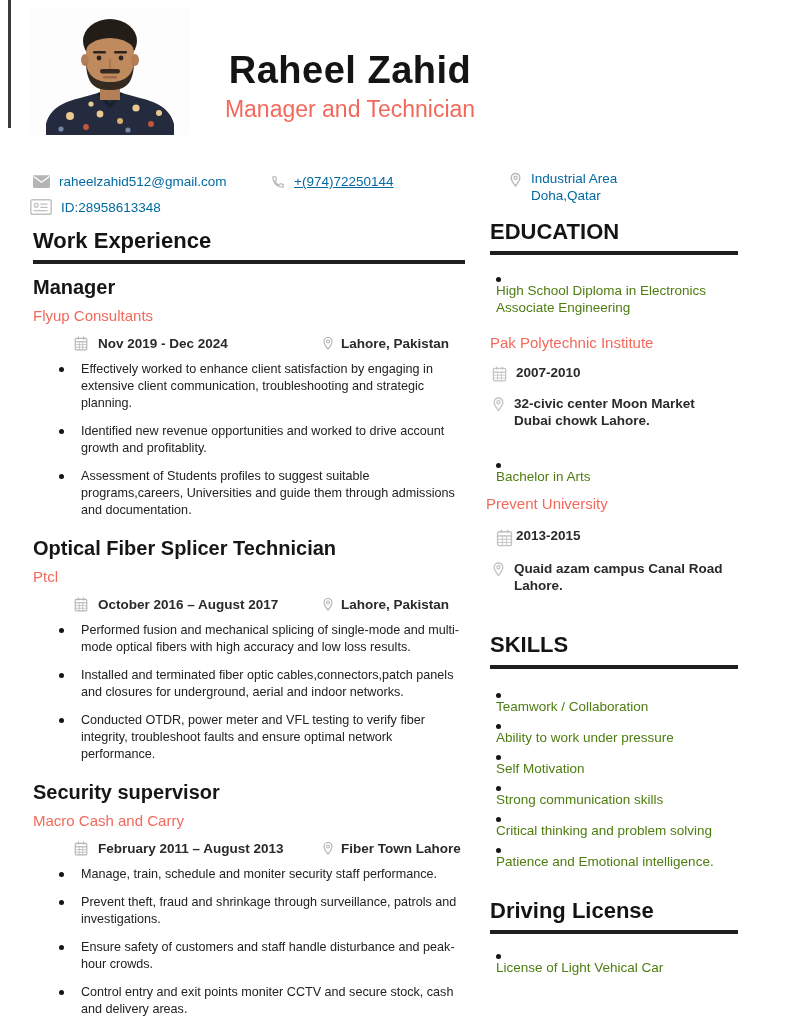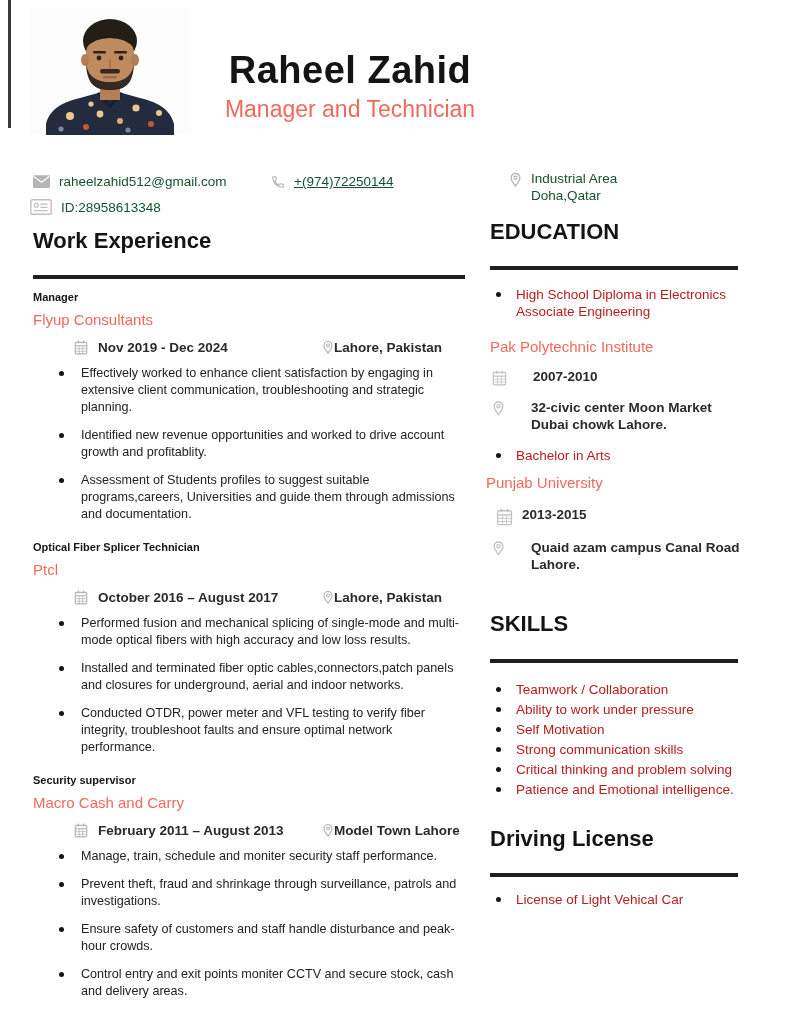--- a/index.html
+++ b/index.html
@@ -9,64 +9,64 @@
   }
   .edge-line { position:absolute; left:8px; top:0; width:3px; height:128px; background:#3a3a3a; }
 
   
   .photo { position:absolute; left:30px; top:8px; width:160px; height:127px; }
   .namewrap { position:absolute; left:0; top:50px; width:700px; text-align:center; }
   .name { margin:0; font-size:38px; font-weight:700; color:#141414; letter-spacing:.5px; line-height:1.1; }
   .subtitle { margin-top:4px; font-size:23px; font-weight:500; color:#f2695c; }
 
   
-  .contact { position:absolute; left:0; top:168px; width:650px; height:56px; font-size:13.5px; color:#14532d; }
+  .contact { position:absolute; left:0; top:168px; width:650px; height:56px; font-size:13.5px; color:#0369a1; }
   .c-item { position:absolute; display:flex; align-items:center; gap:9px; font-weight:500; }
   .c-item svg { flex:none; display:block; }
   .c-email { left:33px; top:6px; }
   .c-phone { left:271px; top:6px;text-decoration:underline; }
   .c-loc   { left:509px; top:2px; align-items:flex-start; }
   .c-loc svg { margin-top:2px; }
   .c-id    { left:30px; top:31px; }
   .loc-lines div { line-height:17px; }
 
   
   .columns { position:absolute; left:33px; top:228px; display:flex; }
   .col-left { width:432px; }
   .col-right { width:268px; margin-left:25px; margin-top:-9px; }
 
   h2.sec { margin:0; font-size:22px; font-weight:700; color:#141414; line-height:1.2;
-           border-bottom:4px solid #1f1f1f; padding-bottom:21px; }
+           border-bottom:4px solid #1f1f1f; padding-bottom:6px; }
   .col-left h2.sec { margin-bottom:12px; }
   .col-right h2.sec { width:248px; box-sizing:border-box; margin-bottom:16px; }
 
   
   .job { margin-bottom:18px; }
-  .job-title { font-size:11px; font-weight:700; color:#161616; margin:0 0 8px 0; }
+  .job-title { font-size:20px; font-weight:700; color:#161616; margin:0 0 8px 0; }
   .company { font-size:15px; font-weight:500; color:#f2695c; margin-bottom:12px; }
   .meta { display:flex; align-items:center; font-size:13.5px; font-weight:600; color:#2a2a2a; margin-bottom:10px; }
   .meta-date { display:flex; align-items:center; gap:10px; width:248px;padding-left:41px; }
-  .meta-loc  { display:flex; align-items:center; }
+  .meta-loc  { display:flex; align-items:center; gap:7px; }
   .meta svg { flex:none; display:block; }
 
   .bullet { display:flex; font-size:12.6px; line-height:17px; color:#222; margin-bottom:11px; padding-left:26px; }
   .dot { flex:none; width:5px; height:5px; border-radius:50%; background:#151515; margin:6px 17px 0 0; }
 
   
-  .rbullet { display:flex; font-size:13.5px; line-height:17px; font-weight:500; color:#b91c1c; padding-left:6px; }
+  .rbullet { display:flex; font-size:13.5px; line-height:17px; font-weight:500; color:#4d7c0f; padding-left:6px;flex-direction:column; }
   .rbullet .dot { margin:6px 15px 0 0; }
   .edu-degree { margin-bottom:18px; }
   .edu-school { font-size:15px; font-weight:400; color:#f2695c; margin-bottom:14px; }
-  .edu-meta { display:flex; align-items:flex-start; gap:26px; font-size:13.5px; font-weight:600; color:#2a2a2a;
+  .edu-meta { display:flex; align-items:flex-start; gap:9px; font-size:13.5px; font-weight:600; color:#2a2a2a;
               margin-left:2px; margin-bottom:13px; }
   .edu-meta svg { flex:none; display:block; margin-top:1px; }
   .edu-meta .lines div { line-height:17px; }
-  .edu-entry-2 { margin-top:14px; }
+  .edu-entry-2 { margin-top:28px; }
   .edu-entry-2 .edu-school { margin-bottom:16px; }
-  .edu-entry-2 .edu-meta.dates { margin-left:6px; gap:9px; }
+  .edu-entry-2 .edu-meta.dates { margin-left:6px; gap:3px; }
 
   .skills-sec { margin-top:38px; }
   .skill { margin-bottom:3px; font-weight:500; }
   .skills-sec h2.sec { margin-bottom:18px; }
 
   .driving-sec { margin-top:28px; }
   .driving-sec h2.sec { margin-bottom:14px; }
 </style>
 </head>
 <body>
@@ -252,21 +252,21 @@
                 <line x1="9" y1="10" x2="9" y2="24" stroke="#b5b5b5" stroke-width="1.3"></line>
                 <line x1="15" y1="10" x2="15" y2="24" stroke="#b5b5b5" stroke-width="1.3"></line>
               </svg>
             <span>February 2011 – August 2013</span>
           </span>
           <span class="meta-loc">
             <svg width="12" height="15" viewBox="0 0 24 28">
                 <path d="M12 2a8 8 0 0 0-8 8c0 5.5 8 15 8 15s8-9.5 8-15a8 8 0 0 0-8-8z" fill="none" stroke="#b5b5b5" stroke-width="2.4"></path>
                 <circle cx="12" cy="10" r="3" fill="none" stroke="#b5b5b5" stroke-width="2.2"></circle>
               </svg>
-            <span>Model Town Lahore</span>
+            <span>Fiber Town Lahore</span>
           </span>
         </div>
         <div class="bullet">
             <span class="dot"></span>
             <span>Manage, train, schedule and moniter security staff performance.</span>
           </div>
         <div class="bullet">
             <span class="dot"></span>
             <span>Prevent theft, fraud and shrinkage through surveillance, patrols and investigations.</span>
           </div>
@@ -315,21 +315,21 @@
               <div>Dubai chowk Lahore.</div>
             </span>
           </div>
         </div>
 
         <div class="edu-entry-2">
           <div class="rbullet" style="margin-bottom:10px;">
               <span class="dot"></span>
               <span>Bachelor in Arts</span>
             </div>
-          <div class="edu-school" style="margin-left:-4px;">Punjab University</div>
+          <div class="edu-school" style="margin-left:-4px;">Prevent University</div>
           <div class="edu-meta dates">
             <svg width="17" height="18" viewBox="0 0 24 26">
                 <rect x="2" y="4" width="20" height="20" rx="2" fill="none" stroke="#c2c2c2" stroke-width="2"></rect>
                 <line x1="2" y1="10" x2="22" y2="10" stroke="#c2c2c2" stroke-width="2"></line>
                 <line x1="7.5" y1="1" x2="7.5" y2="6" stroke="#c2c2c2" stroke-width="2"></line>
                 <line x1="16.5" y1="1" x2="16.5" y2="6" stroke="#c2c2c2" stroke-width="2"></line>
                 <line x1="2" y1="15" x2="22" y2="15" stroke="#c2c2c2" stroke-width="1.3"></line>
                 <line x1="2" y1="19.5" x2="22" y2="19.5" stroke="#c2c2c2" stroke-width="1.3"></line>
                 <line x1="9" y1="10" x2="9" y2="24" stroke="#c2c2c2" stroke-width="1.3"></line>
                 <line x1="15" y1="10" x2="15" y2="24" stroke="#c2c2c2" stroke-width="1.3"></line>

